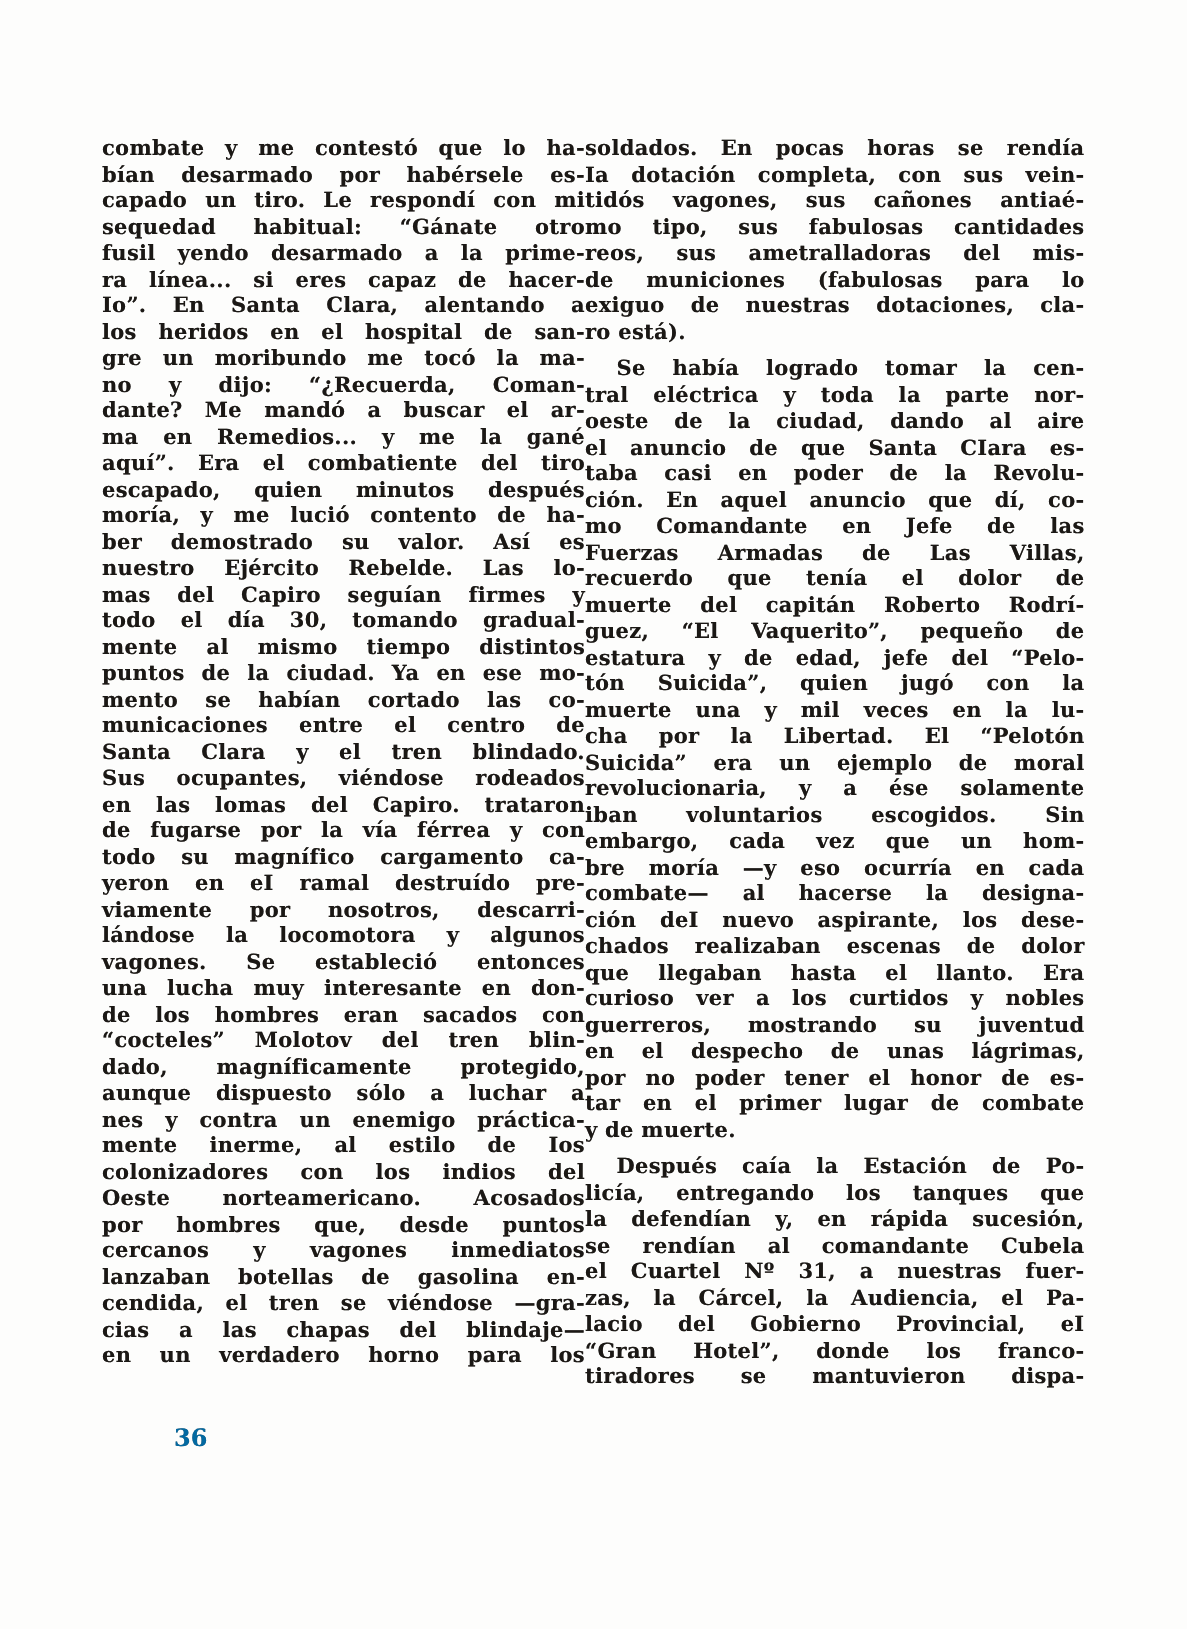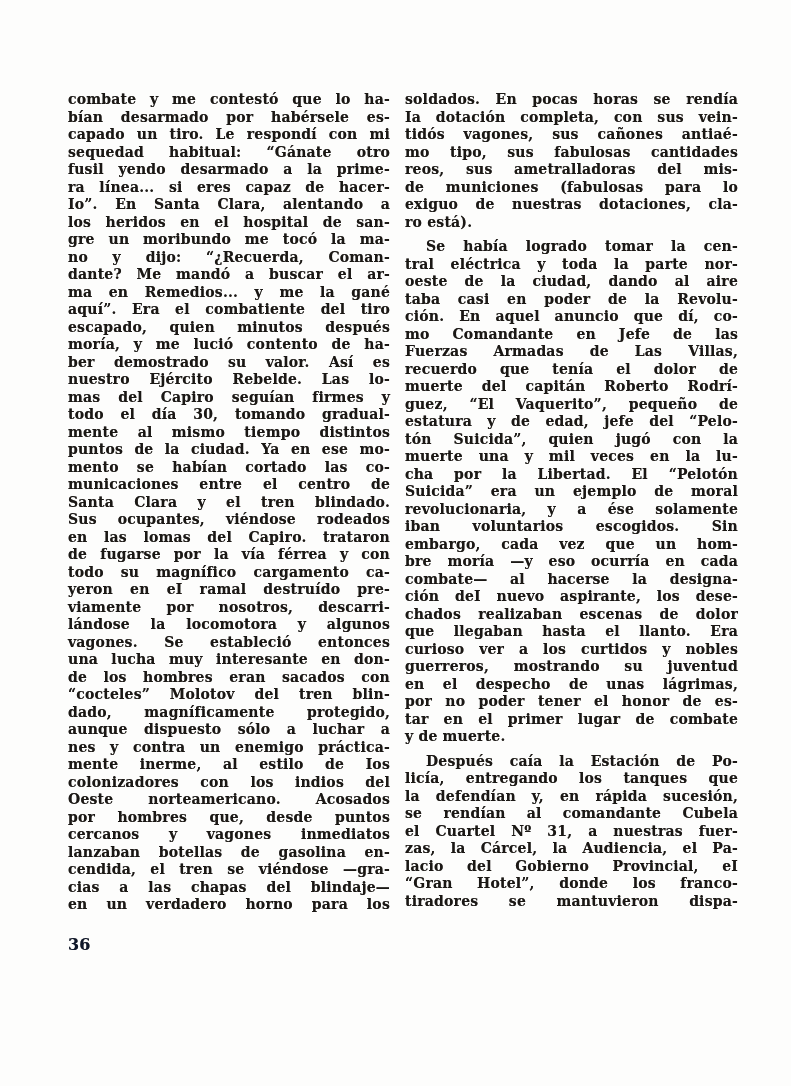--- a/index.html
+++ b/index.html
@@ -17,21 +17,20 @@
     position: relative;
     width: 791px;
     height: 1086px;
     background: #fdfdfc;
     box-sizing: border-box;
     padding: 91px 53px 0 68px;
     color: #1b1815;
   }
   .columns {
     display: flex;
-    gap: 15px;
     width: 670px;
   }
   .col {
     box-sizing: border-box;
   }
   .col-left  { width: 322px; }
   .col-right { width: 333px; }
   .paragraph + .paragraph { margin-top: 7px; }
   .line {
     font-family: "DejaVu Serif", serif;
@@ -46,22 +45,23 @@
     text-shadow: 0 0 0.4px rgba(20, 16, 12, 0.55);
   }
   .line.flush { text-align-last: left; }
   .line.indent { text-indent: 21px; }
   .page-number {
     margin-top: 21px;
     font-family: "DejaVu Serif", serif;
     font-weight: 700;
     font-size: 16px;
     line-height: 20px;
-    color: #0f172a;
+    color: #0369a1;
     text-shadow: 0 0 0.4px rgba(20, 16, 12, 0.55);
+    margin-left: 48px;
   }
 </style>
 </head>
 <body>
 
 <div class="page">
   <div class="columns">
     <div class="col col-left">
         <div class="paragraph">
           <div class="line">combate y me contestó que lo ha-</div>
@@ -121,20 +121,21 @@
           <div class="line">mo tipo, sus fabulosas cantidades</div>
           <div class="line">reos, sus ametralladoras del mis-</div>
           <div class="line">de municiones (fabulosas para lo</div>
           <div class="line">exiguo de nuestras dotaciones, cla-</div>
           <div class="line flush">ro está).</div>
         </div>
         <div class="paragraph">
           <div class="line indent">Se había logrado tomar la cen-</div>
           <div class="line">tral eléctrica y toda la parte nor-</div>
           <div class="line">oeste de la ciudad, dando al aire</div>
+          <div class="line">el anuncio de que Santa CIara es-</div>
           <div class="line">taba casi en poder de la Revolu-</div>
           <div class="line">ción. En aquel anuncio que dí, co-</div>
           <div class="line">mo Comandante en Jefe de las</div>
           <div class="line">Fuerzas Armadas de Las Villas,</div>
           <div class="line">recuerdo que tenía el dolor de</div>
           <div class="line">muerte del capitán Roberto Rodrí-</div>
           <div class="line">guez, “El Vaquerito”, pequeño de</div>
           <div class="line">estatura y de edad, jefe del “Pelo-</div>
           <div class="line">tón Suicida”, quien jugó con la</div>
           <div class="line">muerte una y mil veces en la lu-</div>

